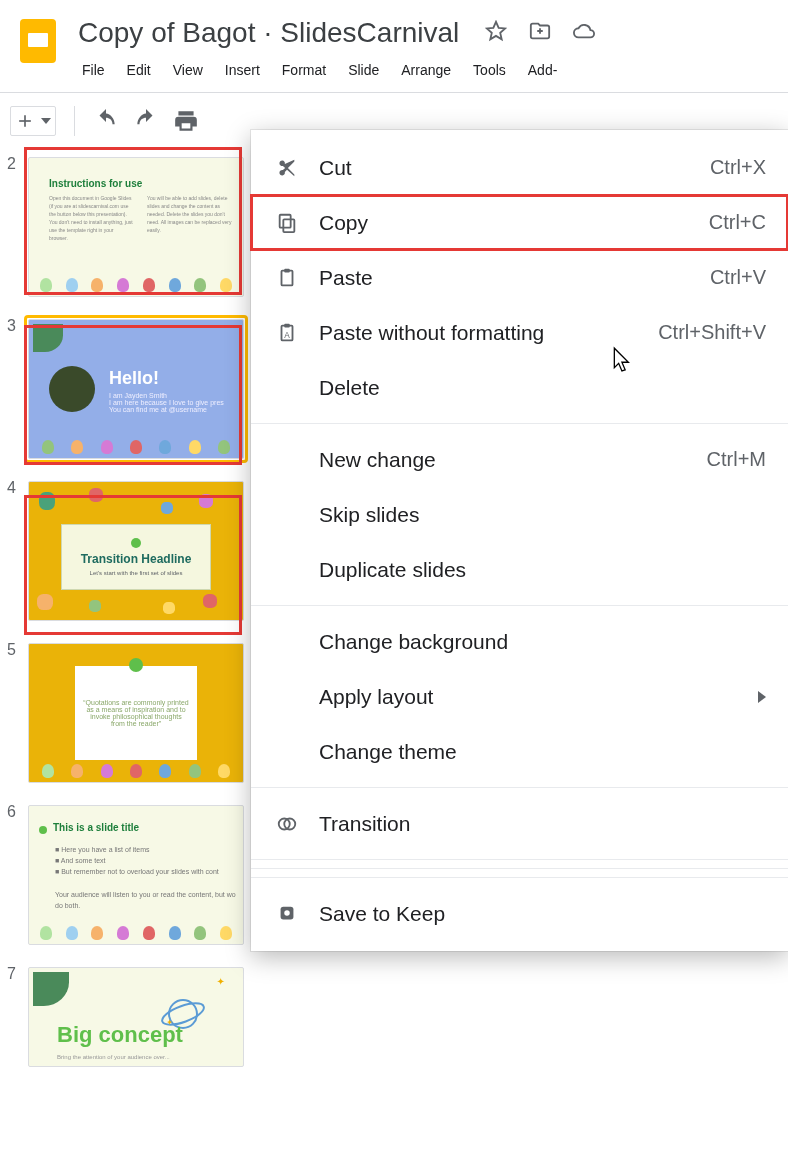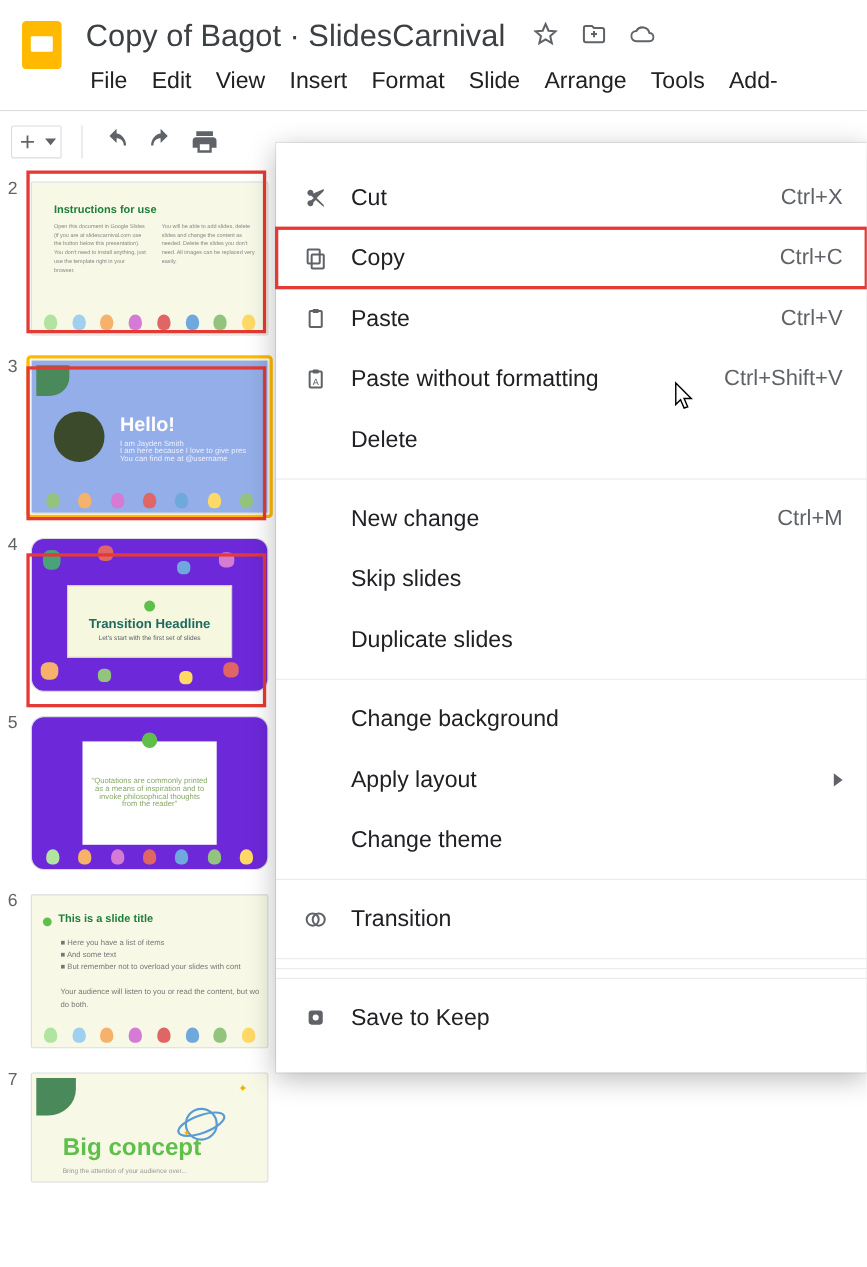--- a/index.html
+++ b/index.html
@@ -37,21 +37,21 @@
     white-space: nowrap;
   }
   .title-icons { display: flex; gap: 22px; margin-left: 8px;}
   .title-icons svg { width: 22px; height: 22px; fill: #5f6368; }
 
   
   .menubar {
     display: flex;
     gap: 22px;
     padding: 6px 0 10px 82px;
-    font-size: 21px;
+    font-size: 14px;
     color: #202124;
   }
   .menubar span { cursor: pointer; }
 
   .divider { height: 1px; background:#dadce0; width:100%; margin-top:4px; }
 
   
   .toolbar {
     display: flex;
     align-items: center;
@@ -95,21 +95,21 @@
     height: 140px;
     border:1px solid #dadce0;
     border-radius:2px;
     background:#fff;
     position:relative;
     overflow:hidden;
     font-size:8px;
   }
   .thumb.light { background:#f7f9e6; }
   .thumb.blue  { background:#93aee8; }
-  .thumb.dark  { background:#6d28d9;border-radius:12px; }
+  .thumb.dark  { background:#eab308; }
 
   
   .redbox {
     position:absolute;
     border:3px solid #e53935;
     pointer-events:none;
   }
 
   
   .dino-row {
@@ -142,21 +142,21 @@
   .thumb-wrap { border:3px solid transparent; border-radius:4px; padding:1px;}
   .slide-entry-3 .thumb-wrap { border-color:#ffba00; }
 
   
   .ctx-menu {
     position:absolute;
     left:251px; top:130px;
     width:537px;
     background:#fff;
     box-shadow: 0 6px 24px rgba(0,0,0,.28), 0 0 0 1px rgba(0,0,0,.08);
-    padding:22px 0;
+    padding:10px 0;
     z-index:50;
   }
   .ctx-item {
     display:flex;
     align-items:center;
     height:55px;
     padding:0 22px;
     font-size:21px;
     color:#202124;
     position:relative;

